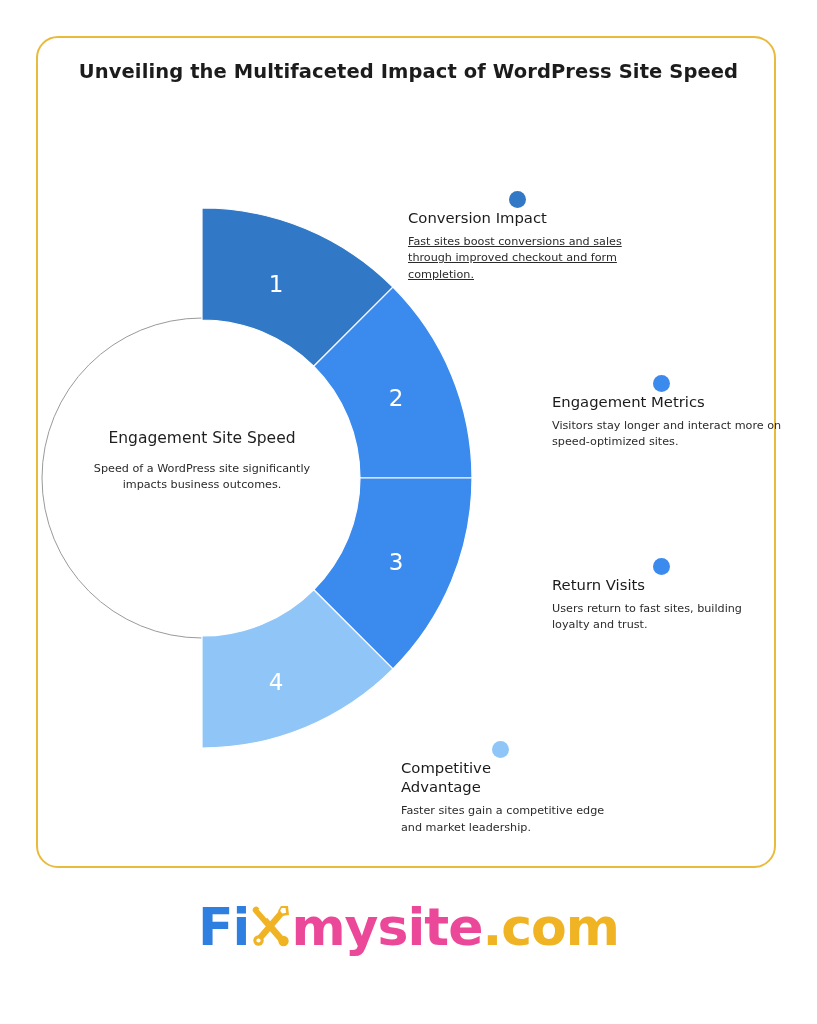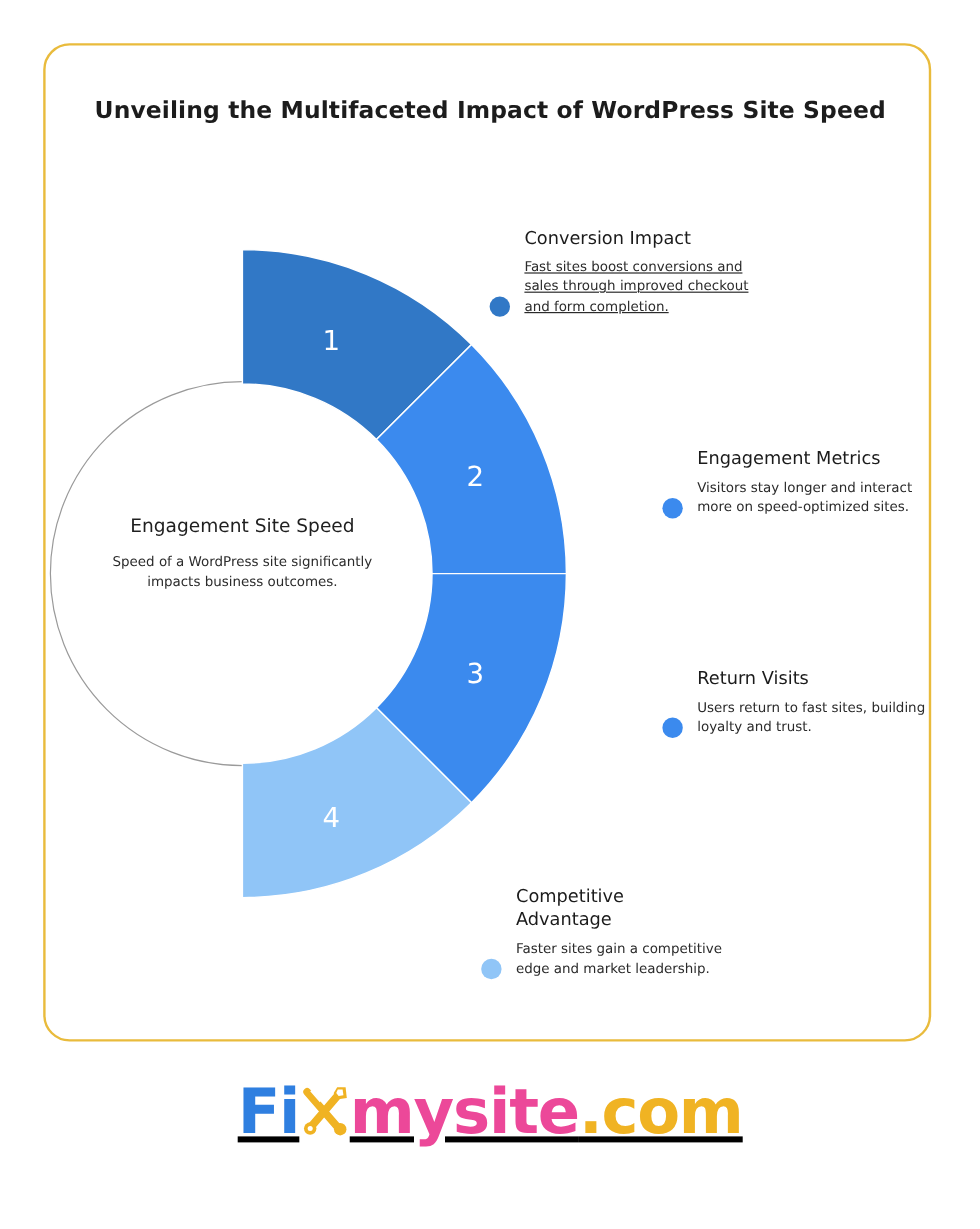--- a/index.html
+++ b/index.html
@@ -31,21 +31,21 @@
     box-sizing: border-box;
     border: 2px solid #e9bb3c;
     border-radius: 22px;
     background: #ffffff;
   }
 
   
   .title {
     position: absolute;
     left: 0;
-    top: 80px;
+    top: 60px;
     width: 100%;
     text-align: center;
     font-size: 19.5px;
     font-weight: bold;
     color: #1c1c1c;
     letter-spacing: 0.1px;
     font-family: "DejaVu Sans", "Liberation Sans", sans-serif;
   }
 
   
@@ -85,21 +85,22 @@
     margin-top: 12px;
     font-size: 11.2px;
     color: #2b2b2b;
     line-height: 1.45;
   }
 
   
   .legend-item {
     position: absolute;
     display: flex;
-    align-items: flex-end;
+    align-items: center;
+    flex-direction: column;
   }
   .legend-dot {
     flex: 0 0 auto;
     width: 17px;
     height: 17px;
     border-radius: 50%;
     margin-top: 3px;
     margin-right: 12px;
   }
   .legend-text { flex: 1 1 auto; }
@@ -134,21 +135,20 @@
     left: 0;
     top: 900px;
     width: 817px;
     text-align: center;
     white-space: nowrap;
   }
   .logo-inner {
     display: inline-flex;
     align-items: center;
     justify-content: space-between;
-    text-decoration: underline;
   }
   .logo-t {
     font-family: "DejaVu Sans", "Liberation Sans", sans-serif;
     font-size: 52px;
     font-weight: bold;
     letter-spacing: -1px;
     line-height: 1;
   }
   .logo-blue { color: #2f7fe0; }
   .logo-yellow { color: #f0b323; }

